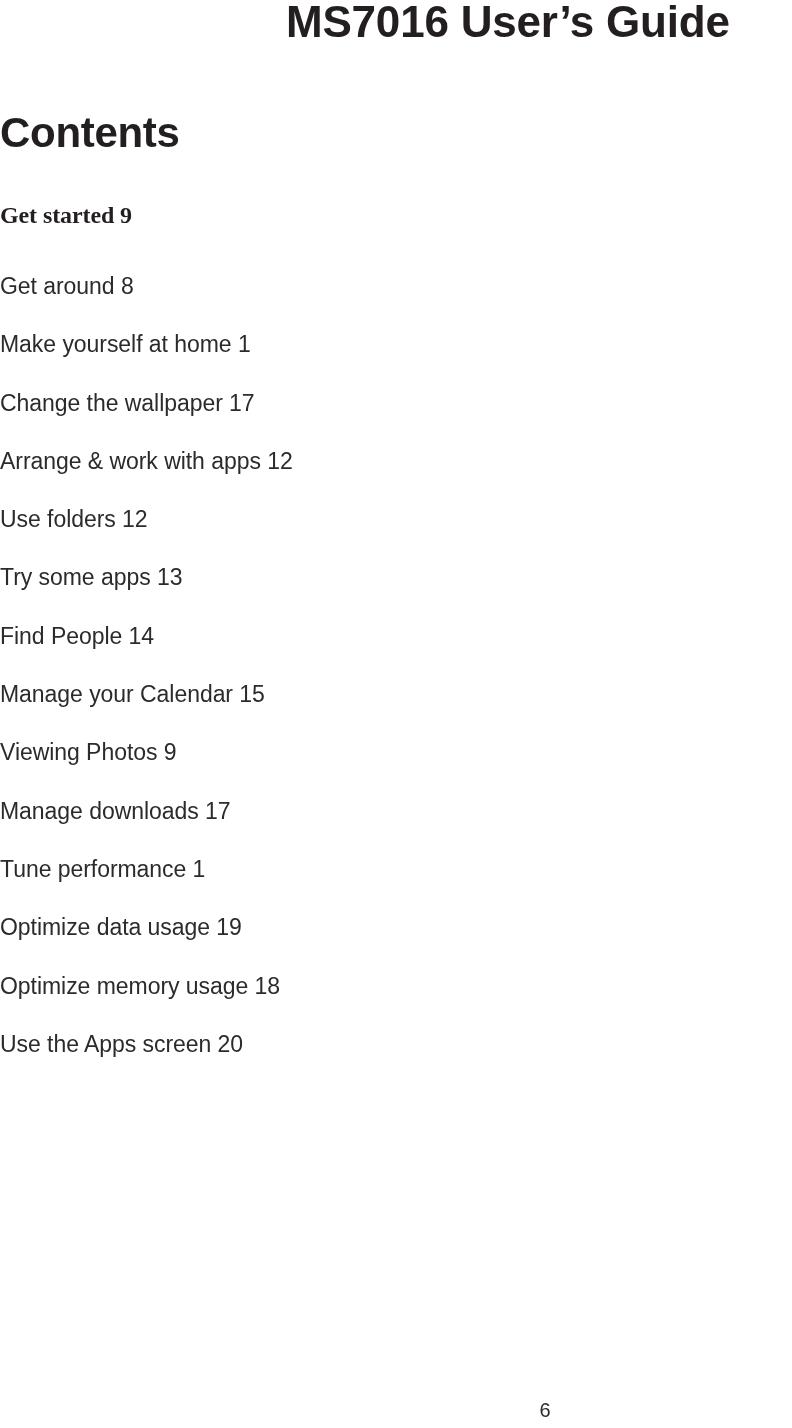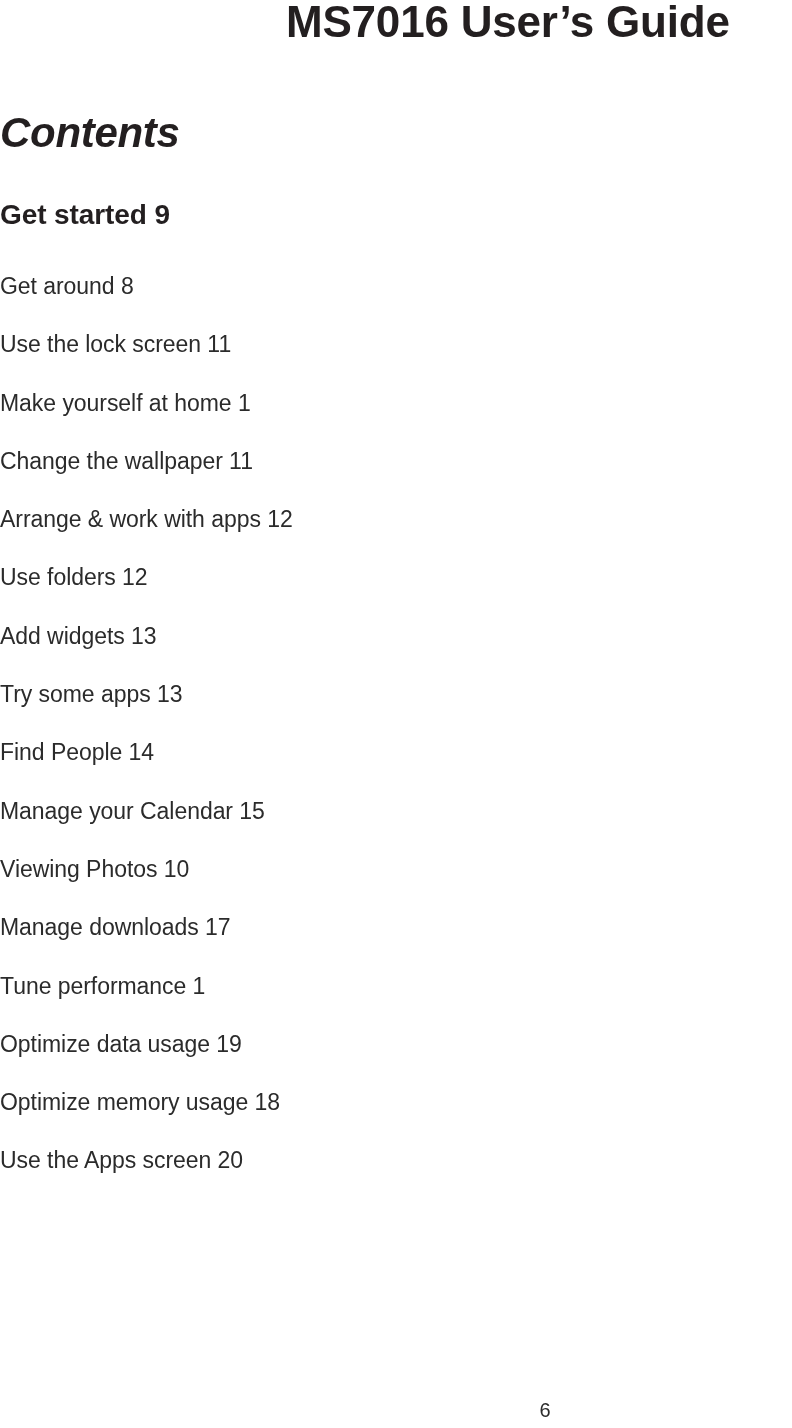--- a/index.html
+++ b/index.html
@@ -56,33 +56,33 @@
   .toc-title {
     position: absolute;
     left: 0;
     top: 108px;
     font-size: 42px;
     font-weight: bold;
     line-height: 50px;
     letter-spacing: -0.3px;
     color: #231f20;
     white-space: nowrap;
-    font-style: italic;
   }
 
   .toc-section {
     position: absolute;
     left: 0;
     top: 199px;
-    font-size: 28px;
+    font-size: 24px;
     font-weight: bold;
     line-height: 32px;
     letter-spacing: -0.1px;
     color: #231f20;
     white-space: nowrap;
+    font-family: Liberation Serif, serif;
   }
 
   .toc-list {
     position: absolute;
     left: 0;
     top: 272px;
     width: 792px;
     margin: 0;
     padding: 0;
     list-style: none;
@@ -120,30 +120,28 @@
   </div>
 
   <div class="content-body">
 
     <div class="toc-title">Contents</div>
 
     <div class="toc-section">Get started 9</div>
 
     <ul class="toc-list">
         <li class="toc-entry">Get around 8</li>
-        <li class="toc-entry">Use the lock screen 11</li>
         <li class="toc-entry">Make yourself at home 1</li>
-        <li class="toc-entry">Change the wallpaper 11</li>
+        <li class="toc-entry">Change the wallpaper 17</li>
         <li class="toc-entry">Arrange &amp; work with apps 12</li>
         <li class="toc-entry">Use folders 12</li>
-        <li class="toc-entry">Add widgets 13</li>
         <li class="toc-entry">Try some apps 13</li>
         <li class="toc-entry">Find People 14</li>
         <li class="toc-entry">Manage your Calendar 15</li>
-        <li class="toc-entry">Viewing Photos 10</li>
+        <li class="toc-entry">Viewing Photos 9</li>
         <li class="toc-entry">Manage downloads 17</li>
         <li class="toc-entry">Tune performance 1</li>
         <li class="toc-entry">Optimize data usage 19</li>
         <li class="toc-entry">Optimize memory usage 18</li>
         <li class="toc-entry">Use the Apps screen 20</li>
       </ul>
 
   </div>
 
   <div class="page-number">6</div>

